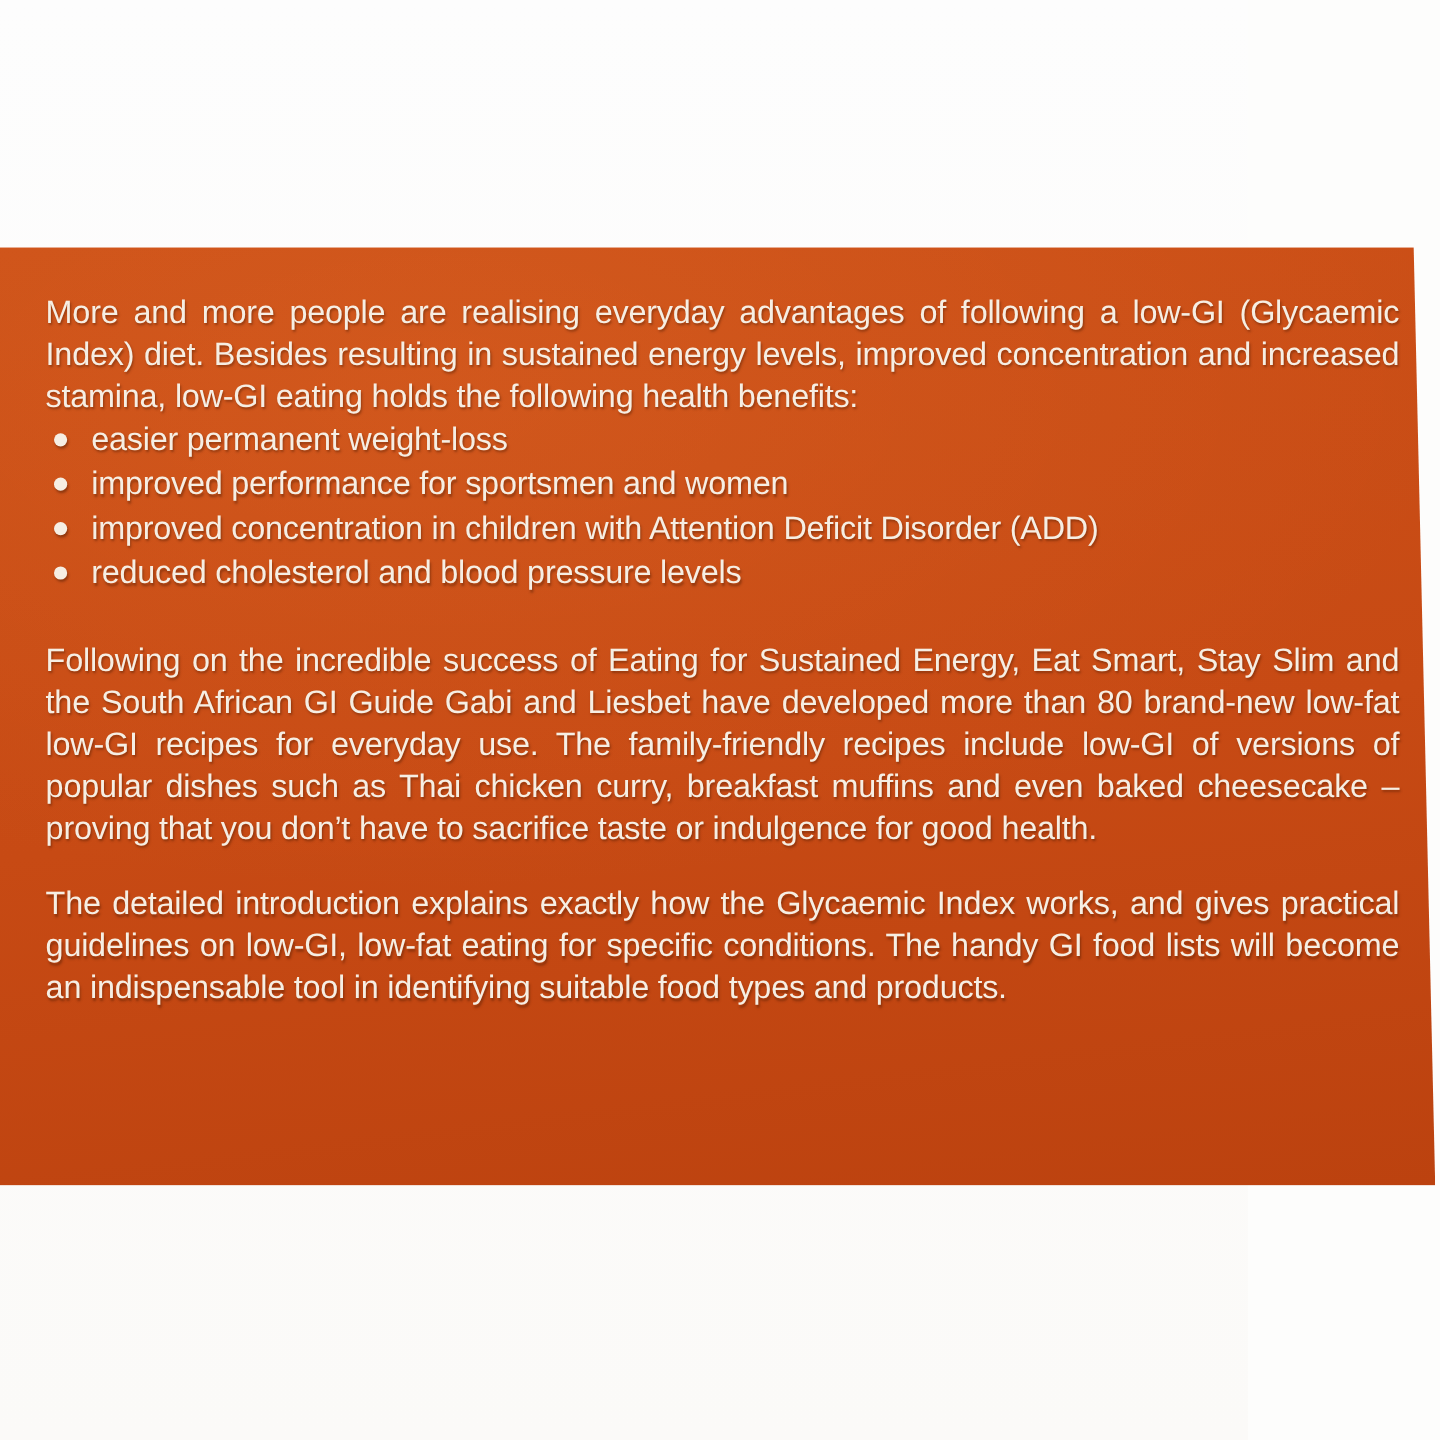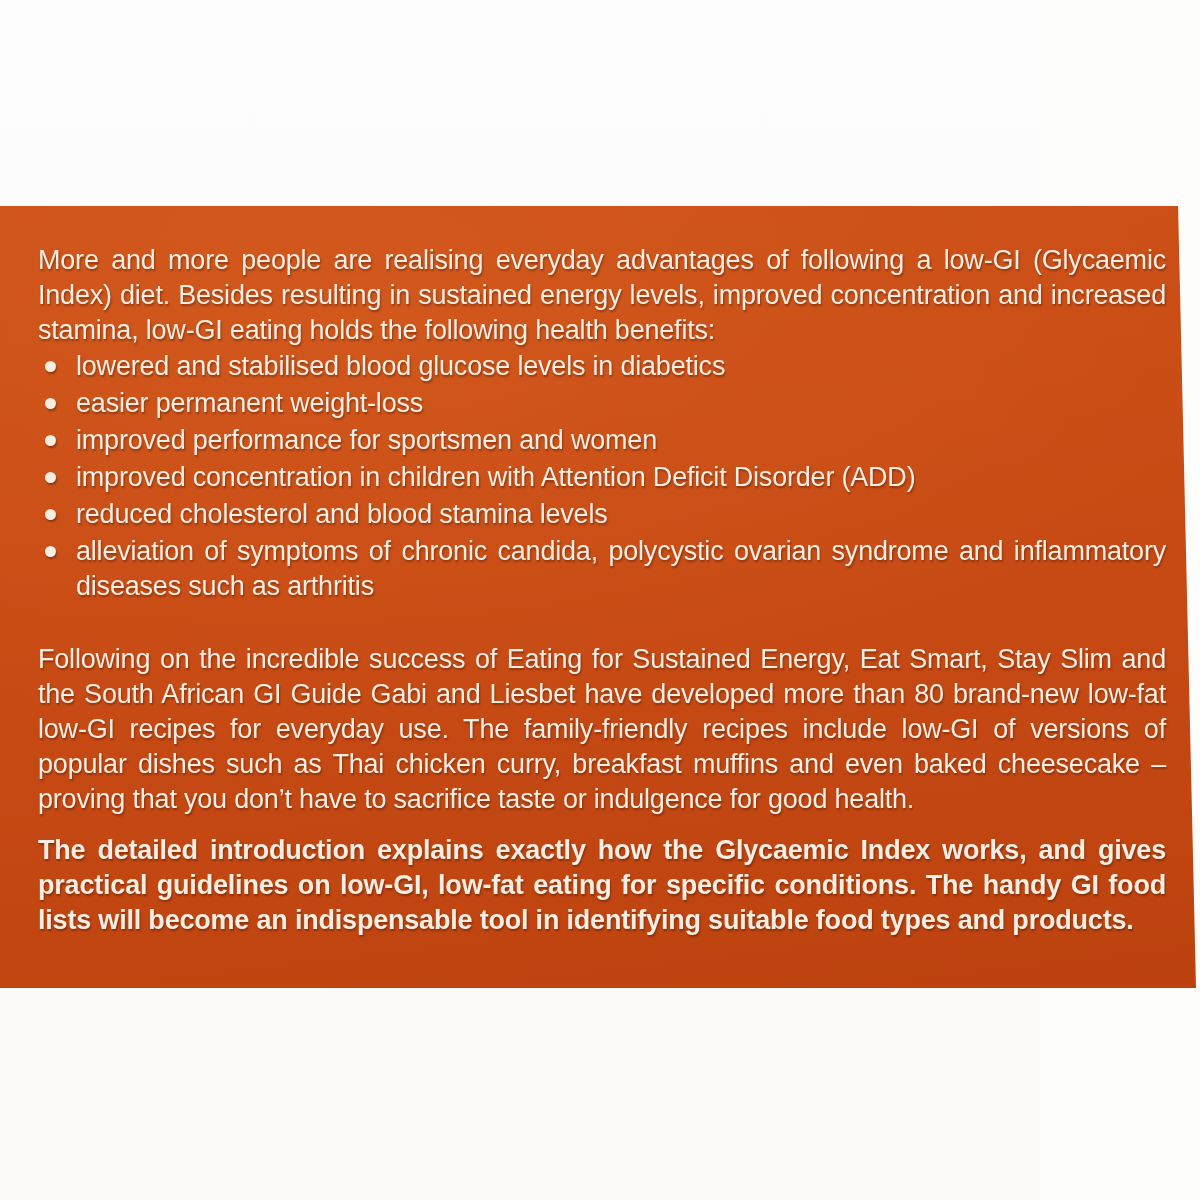--- a/index.html
+++ b/index.html
@@ -64,57 +64,49 @@
     box-shadow: 1px 2px 2px rgba(70, 25, 0, 0.45);
     margin: 12px 20px 0 7px;
   }
 
   .benefit-text {
     flex: 1 1 auto;
     text-align: justify;
   }
 
   .para-success { margin-top: 38px; }
-  .para-intro   { margin-top: 16px; font-weight: bold; }
+  .para-intro   { margin-top: 28px; }
 
   .it { }
 </style>
 </head>
 <body>
 
 <div class="canvas">
 
   <div class="cover-panel">
 
     <p class="para">More and more people are realising everyday advantages of following a low-GI (Glycaemic Index) diet. Besides resulting in sustained energy levels, improved concentration and increased stamina, low-GI eating holds the following health benefits:</p>
 
     <ul class="benefits">
       <li>
         <span class="bullet-dot"></span>
-        <span class="benefit-text">lowered and stabilised blood glucose levels in diabetics</span>
-      </li>
-      <li>
-        <span class="bullet-dot"></span>
         <span class="benefit-text">easier permanent weight-loss</span>
       </li>
       <li>
         <span class="bullet-dot"></span>
         <span class="benefit-text">improved performance for sportsmen and women</span>
       </li>
       <li>
         <span class="bullet-dot"></span>
         <span class="benefit-text">improved concentration in children with Attention Deficit Disorder (ADD)</span>
       </li>
       <li>
         <span class="bullet-dot"></span>
-        <span class="benefit-text">reduced cholesterol and blood stamina levels</span>
-      </li>
-      <li>
-        <span class="bullet-dot"></span>
-        <span class="benefit-text">alleviation of symptoms of chronic candida, polycystic ovarian syndrome and inflammatory diseases such as arthritis</span>
+        <span class="benefit-text">reduced cholesterol and blood pressure levels</span>
       </li>
     </ul>
 
     <p class="para para-success"><span>Following on the incredible success of </span><span class="it">Eating for Sustained Energy, Eat Smart, Stay Slim</span><span> and the </span><span class="it">South African GI Guide</span><span> Gabi and Liesbet have developed more than 80 brand-new low-fat low-GI recipes for everyday use. The family-friendly recipes include low-GI of versions of popular dishes such as Thai chicken curry, breakfast muffins and even baked cheesecake – proving that you don’t have to sacrifice taste or indulgence for good health.</span></p>
 
     <p class="para para-intro">The detailed introduction explains exactly how the Glycaemic Index works, and gives practical guidelines on low-GI, low-fat eating for specific conditions. The handy GI food lists will become an indispensable tool in identifying suitable food types and products.</p>
 
   </div>
 
 </div>

